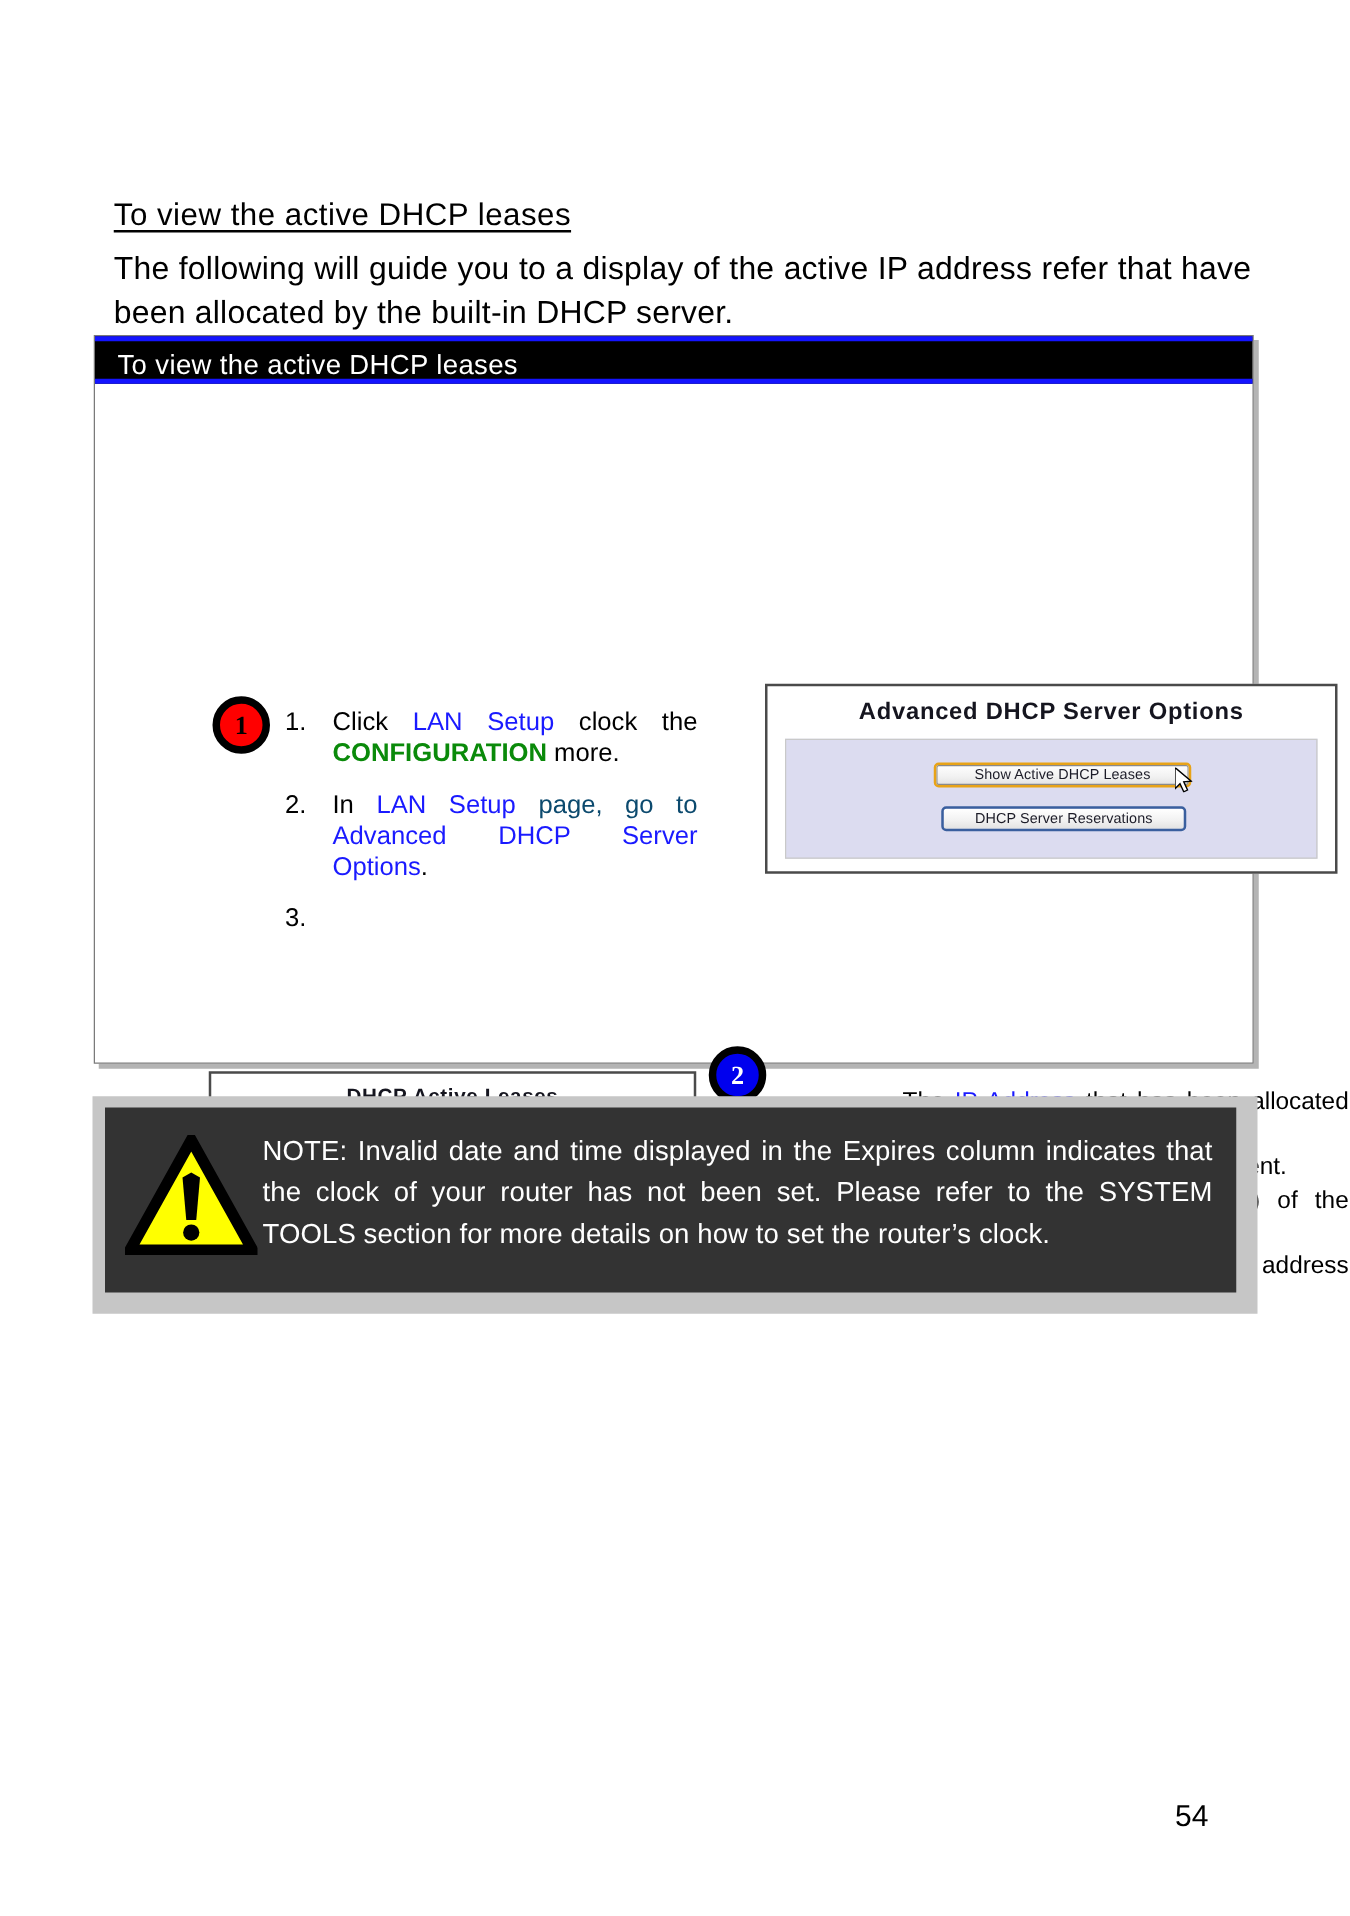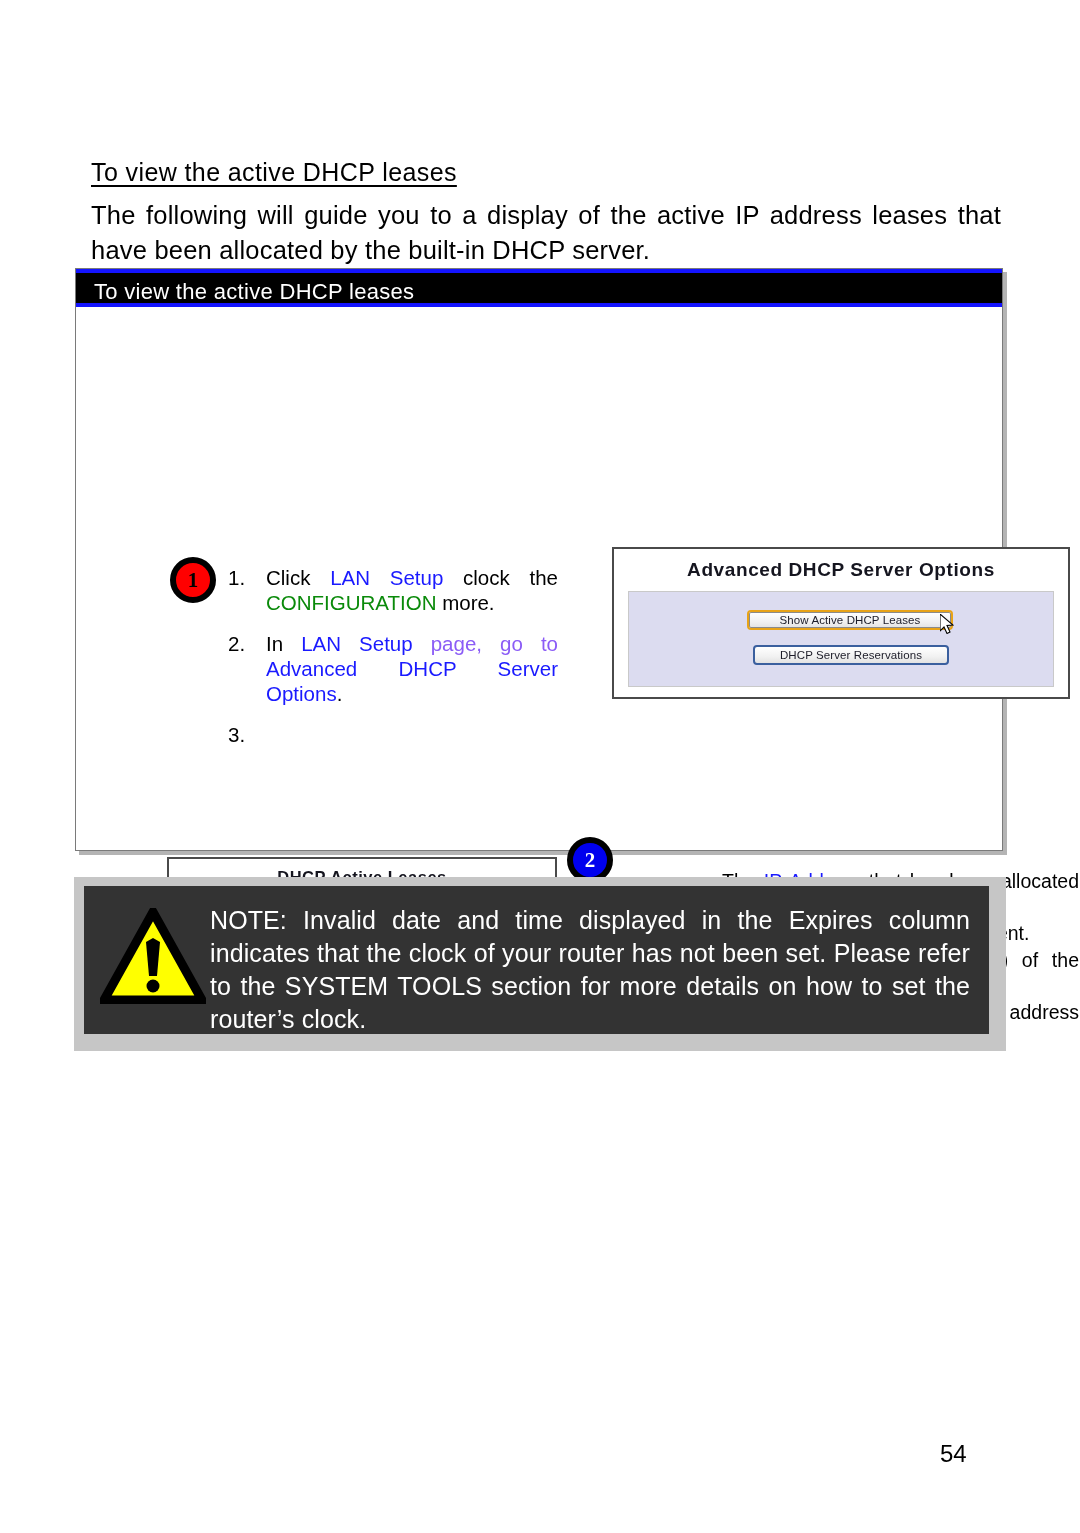--- a/index.html
+++ b/index.html
@@ -239,42 +239,42 @@
   .warn-icon {
     position: absolute;
     left: 16px; top: 22px;
     width: 106px; height: 96px;
   }
   .note-text {
     position: absolute;
     left: 126px; top: 18px;
     width: 760px;
     color: #ffffff;
-    font-size: 25px;
+    font-size: 22px;
     line-height: 33px;
     text-align: justify;
     text-justify: inter-word;
     letter-spacing: 0.1px;
   }
 
   
   .page-number {
     position: absolute;
     left: 940px; top: 1410px;
     font-size: 24px;
     color: #000000;
   }
 </style>
 </head>
 <body>
 
 <div class="page">
 
   <div class="doc-heading">To view the active DHCP leases</div>
-  <div class="doc-intro">The following will guide you to a display of the active IP address leases that have been allocated by the built-in DHCP server.</div>
+  <div class="doc-intro">The following will guide you to a display of the active IP address refer that have been allocated by the built-in DHCP server.</div>
 
   <div class="card">
     <div class="card-bar">
       <div class="card-bar-title">To view the active DHCP leases</div>
     </div>
 
     <div class="shot-adv">
       <div class="shot-adv-title">Advanced DHCP Server Options</div>
       <div class="shot-adv-inner">
         <div class="btn-web btn-show-leases">Show Active DHCP Leases</div>
@@ -283,25 +283,25 @@
           <polygon points="0,0 0,17 4,13 7,19.5 10,18 7,11.5 13,11" fill="#ffffff" stroke="#000000" stroke-width="1.1"></polygon>
         </svg>
       </div>
     </div>
 
     <div class="badge badge-1">1</div>
 
     <div class="steps">
       <div class="step">
         <div class="step-num">1.</div>
-        <div class="step-txt"><span style="color: rgb(0, 0, 0);">Click </span><span style="color: rgb(26, 26, 255);">LAN Setup</span><span style="color: rgb(0, 0, 0);"> clock the </span><span style="color: rgb(10, 138, 10);">CONFIGURATION</span><span style="color: rgb(0, 0, 0);"> more.</span></div>
+        <div class="step-txt"><span style="color: rgb(0, 0, 0);">Click </span><span style="color: rgb(26, 26, 255);">LAN Setup</span><span style="color: rgb(0, 0, 0);"> clock the </span><span style="color: rgb(10, 138, 10); font-weight: bold;">CONFIGURATION</span><span style="color: rgb(0, 0, 0);"> more.</span></div>
       </div>
       <div class="step">
         <div class="step-num">2.</div>
-        <div class="step-txt"><span style="color: rgb(0, 0, 0);">In </span><span style="color: rgb(26, 26, 255);">LAN Setup</span><span style="color: #8b5cf6;"> page, go to </span><span style="color: rgb(26, 26, 255);">Advanced DHCP Server Options</span><span style="color: rgb(0, 0, 0);">.</span></div>
+        <div class="step-txt"><span style="color: rgb(0, 0, 0);">In </span><span style="color: rgb(26, 26, 255);">LAN Setup</span><span style="color: #0c4a6e;"> page, go to </span><span style="color: rgb(26, 26, 255);">Advanced DHCP Server Options</span><span style="color: rgb(0, 0, 0);">.</span></div>
       </div>
       <div class="step">
         <div class="step-num">3.</div>
       </div>
     </div>
 
     <div class="shot-leases">
       <div class="shot-leases-title">DHCP Active Leases</div>
       <div class="shot-leases-inner">
         <div class="leases-header-row">

